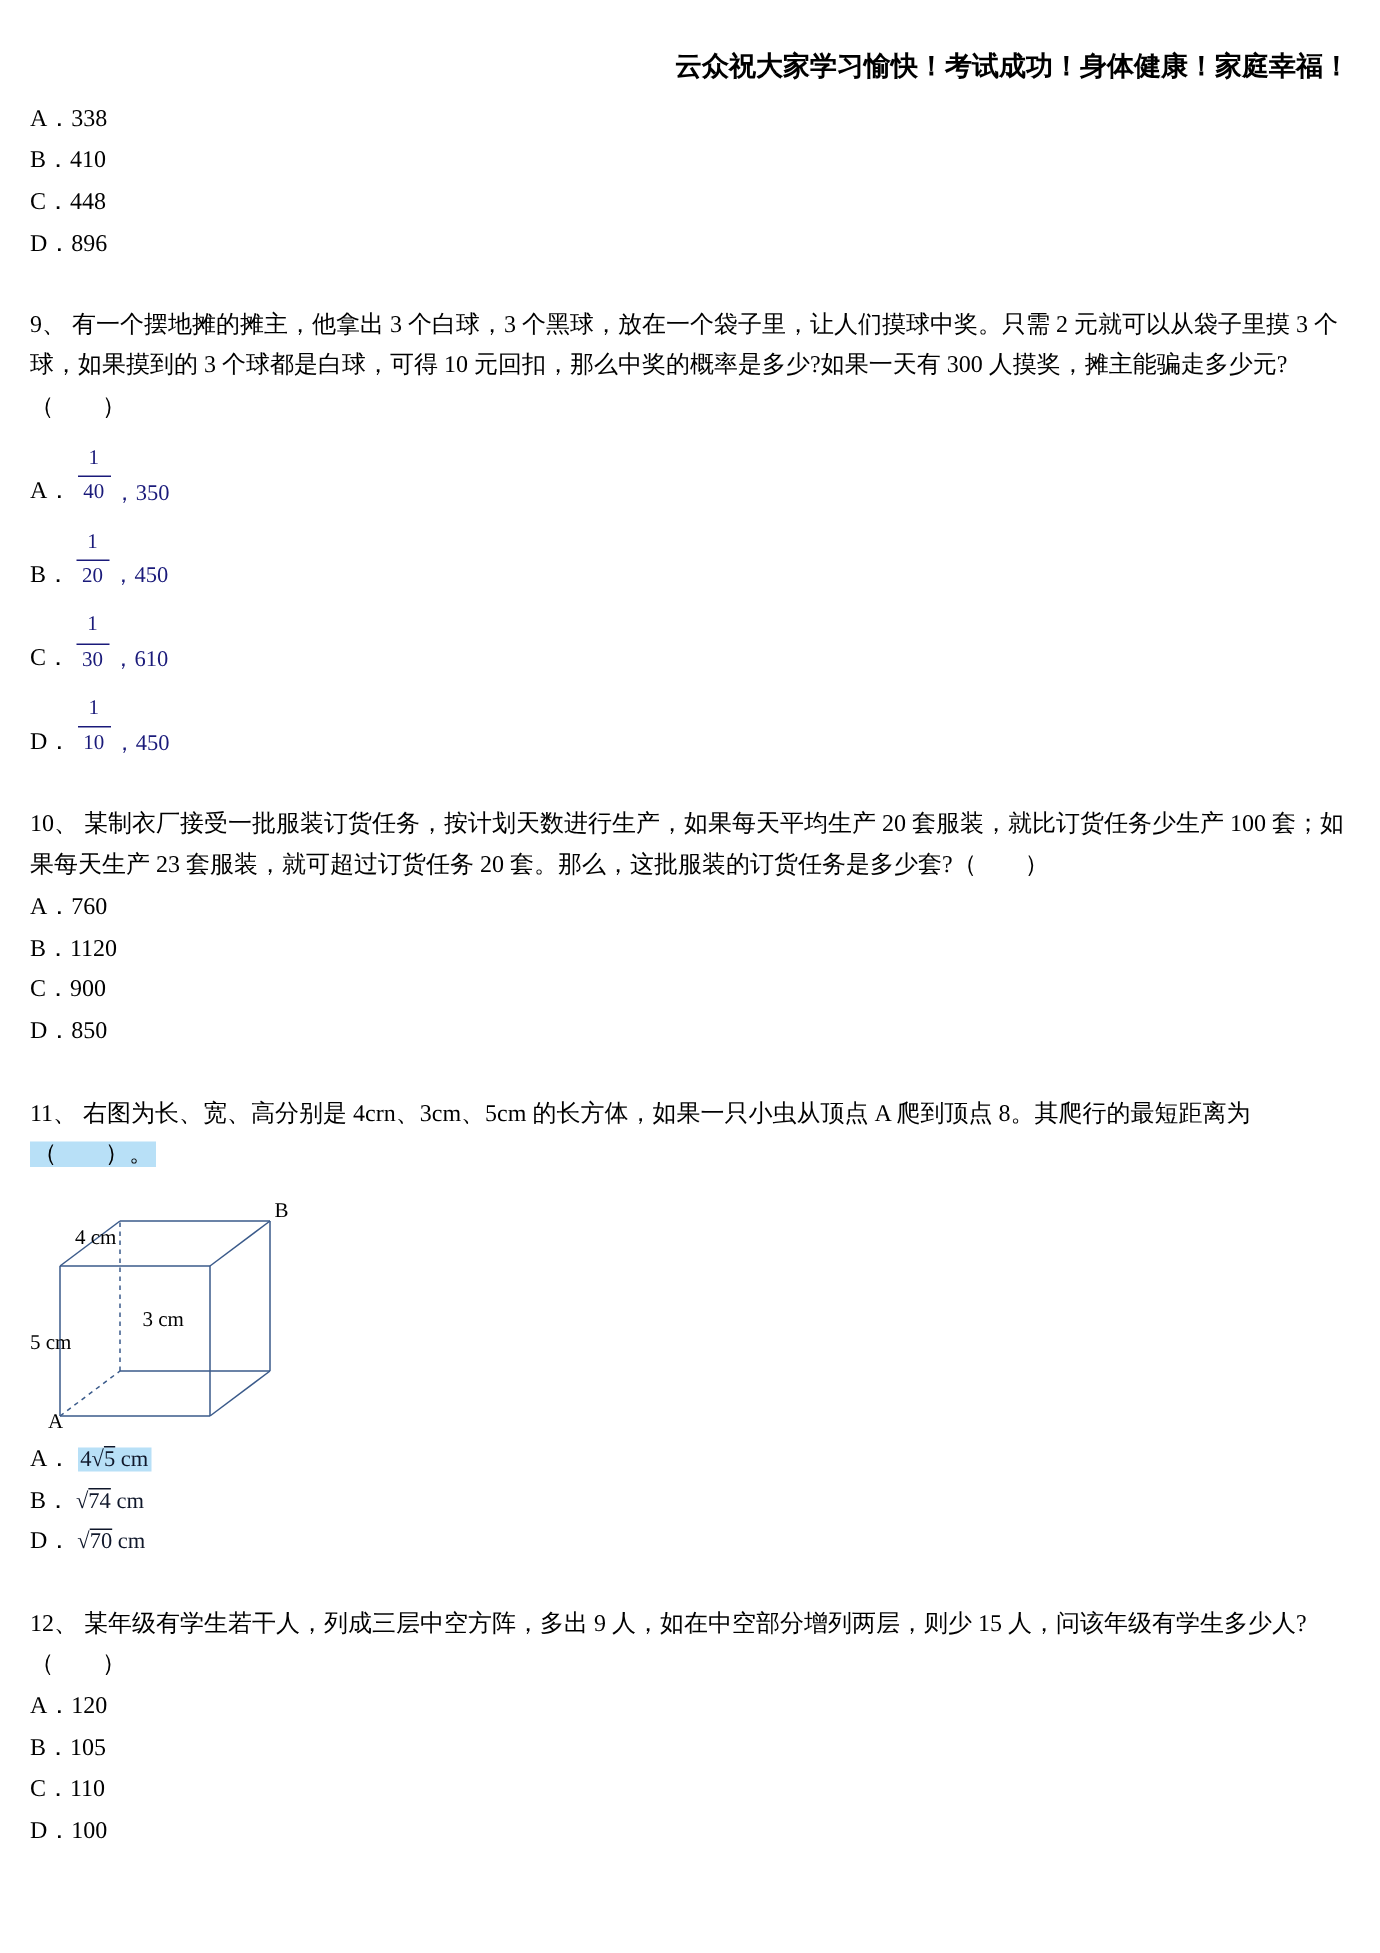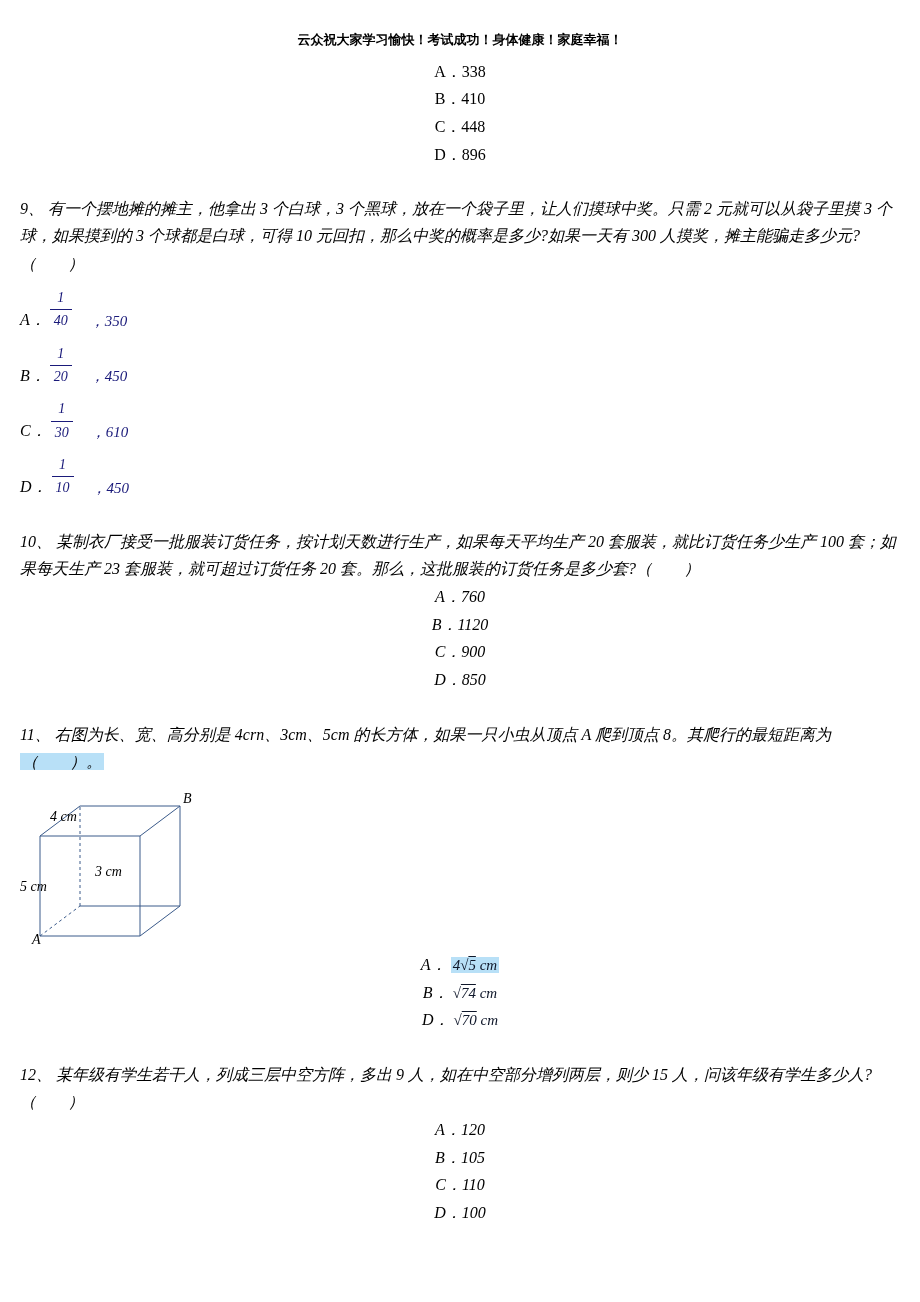--- a/index.html
+++ b/index.html
@@ -10,33 +10,31 @@
     body {
       font-family: "SimSun", "宋体", serif;
       font-size: 16px;
       line-height: 1.6;
       color: #000;
       background: #fff;
       width: 920px;
       padding: 30px 20px 20px 20px;
     }
     .header {
-      text-align: center;
+      text-align: right;
       font-weight: bold;
-      font-size: 13px;
+      font-size: 18px;
       margin-bottom: 8px;
     }
     .option {
-      margin: 2px 12px;
-      text-align: center;
+      margin: 2px 0;
     }
     .question {
       margin-top: 28px;
       margin-bottom: 4px;
-      font-style: italic;
     }
     .question-text {
       line-height: 1.7;
     }
     .highlight {
       background-color: #b8e0f7;
       padding: 0 2px;
     }
     .frac-option {
       display: flex;
@@ -58,21 +56,21 @@
       border-bottom: 1px solid #1a1a7a;
       padding: 0 4px;
     }
     .frac .den {
       display: block;
       padding: 0 4px;
     }
     .frac-text {
       color: #1a1a7a;
       font-size: 15px;
-      margin-left: 18px;
+      margin-left: 2px;
     }
     .diagram {
       margin: 6px 0;
       position: relative;
       width: 180px;
       height: 165px;
     }
     .formula {
       color: #0f172a;
       font-size: 15px;

